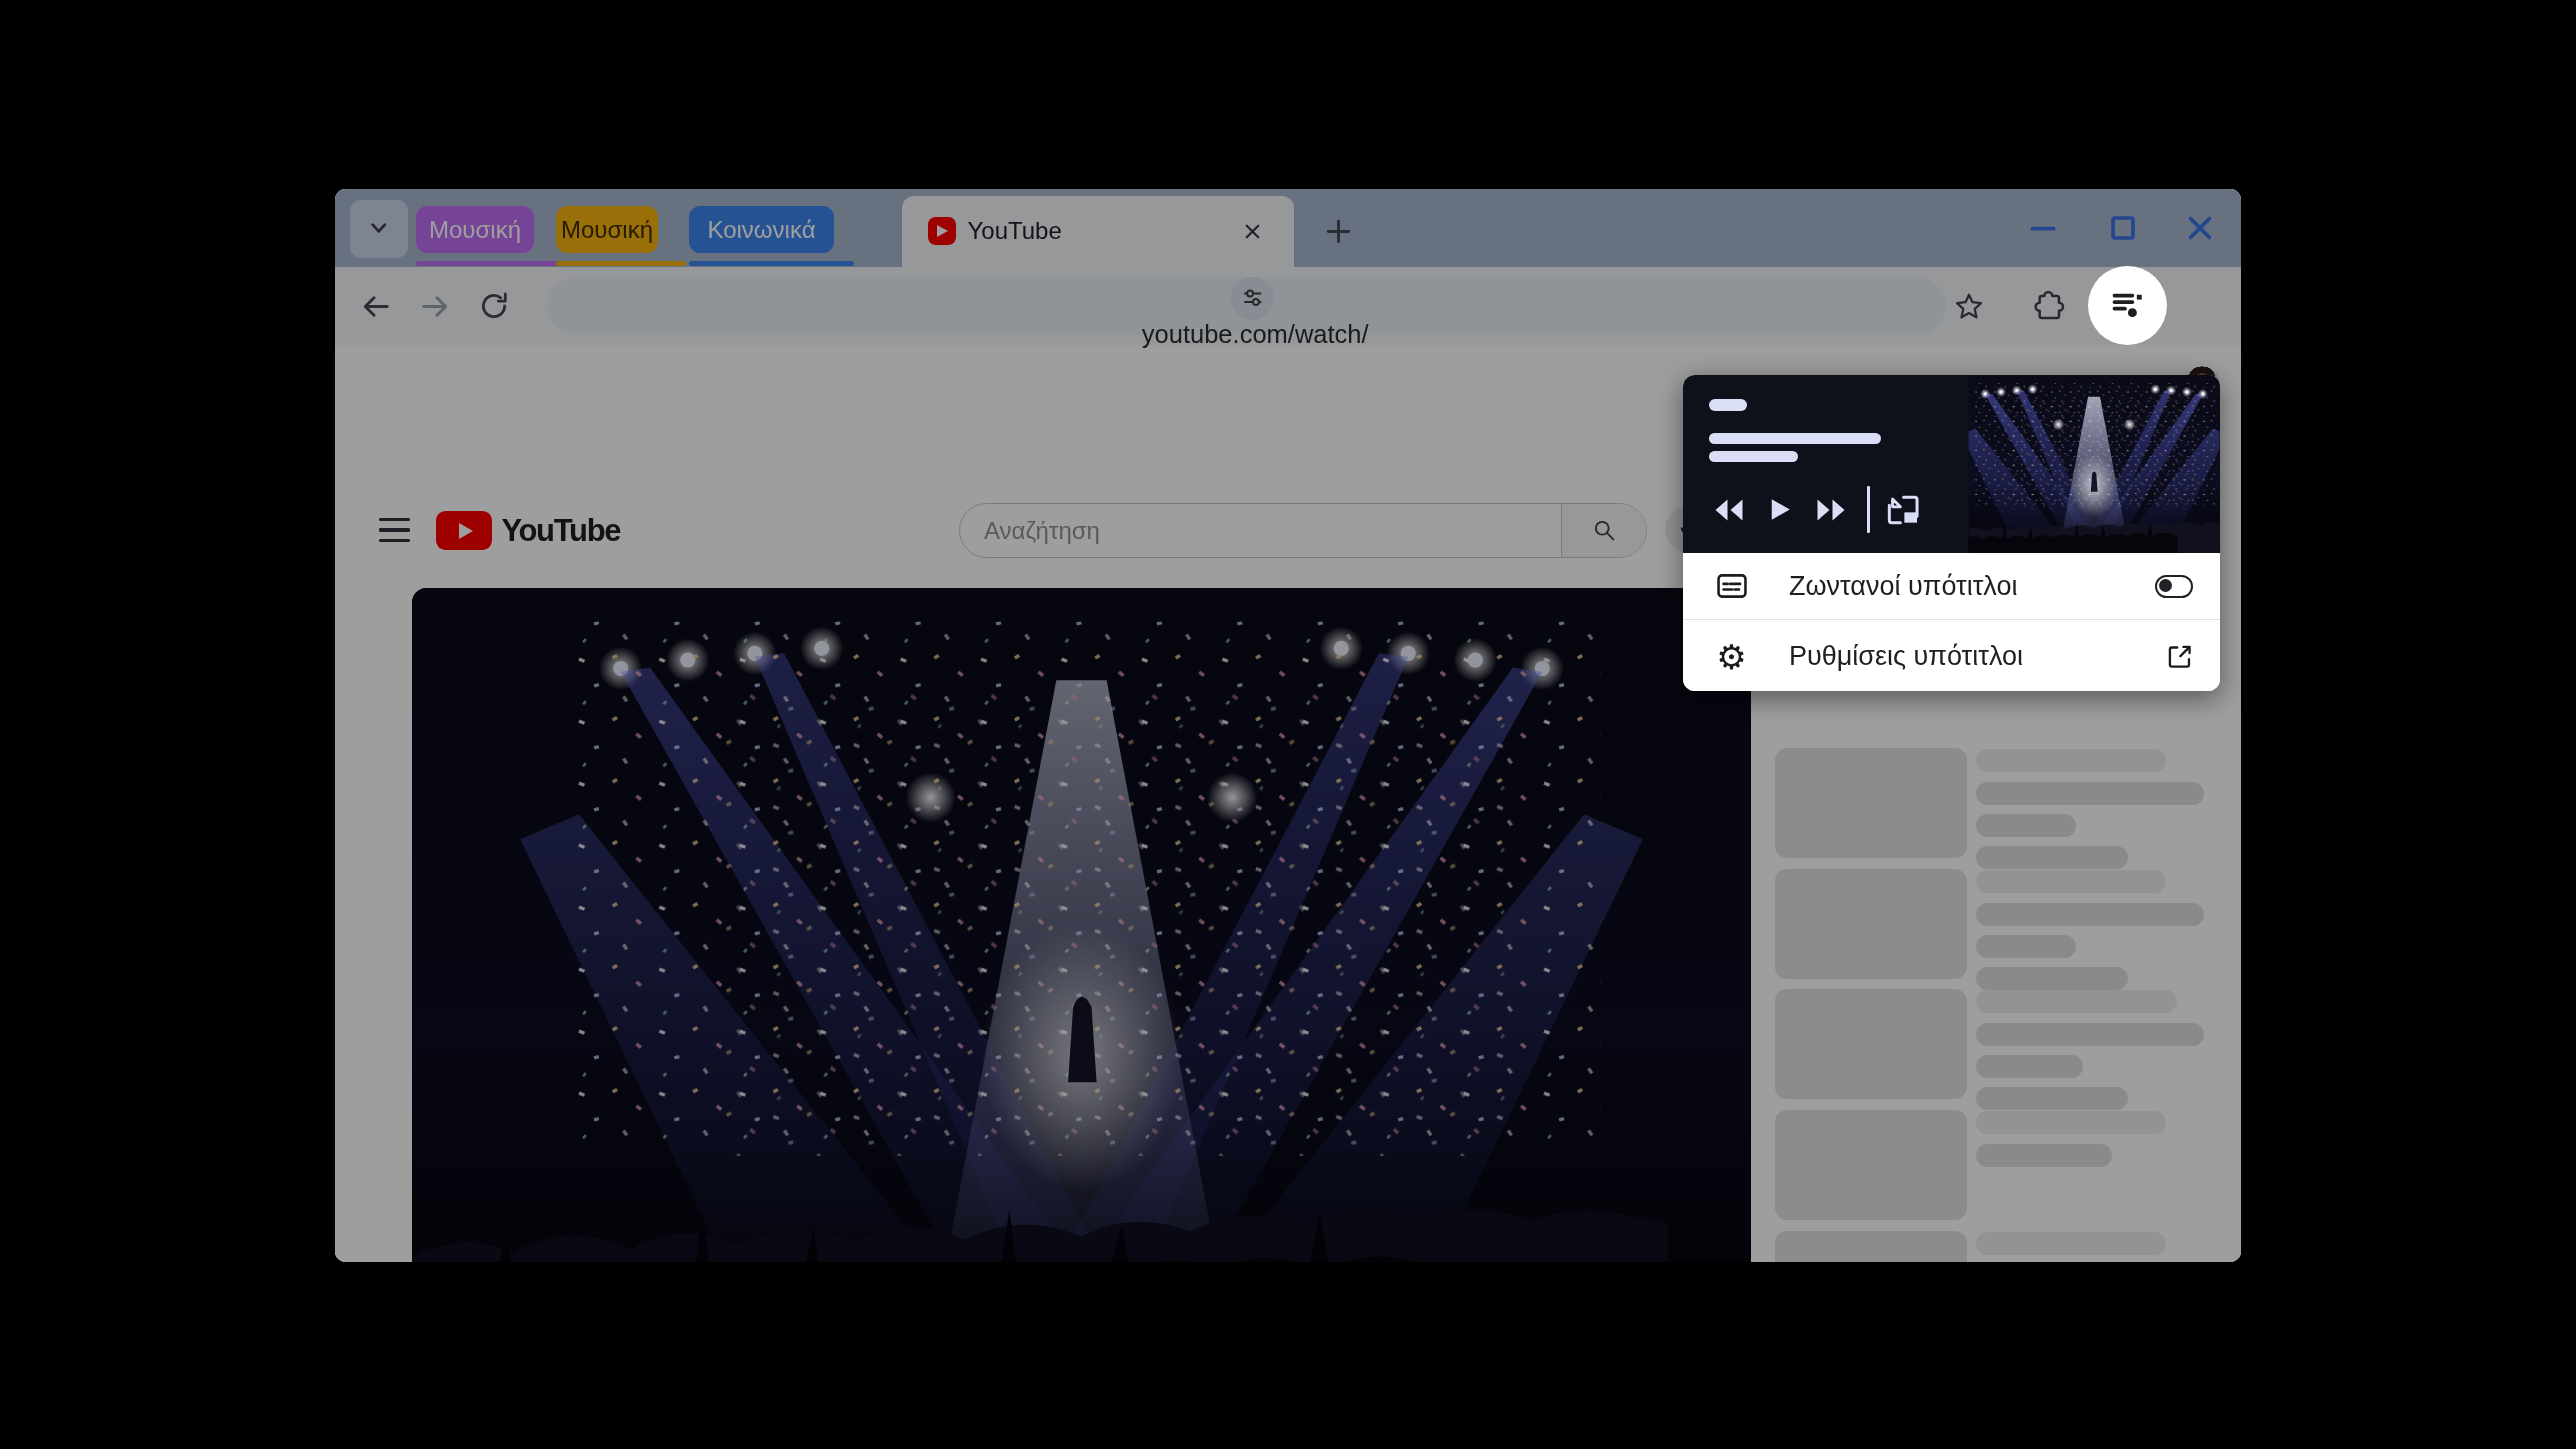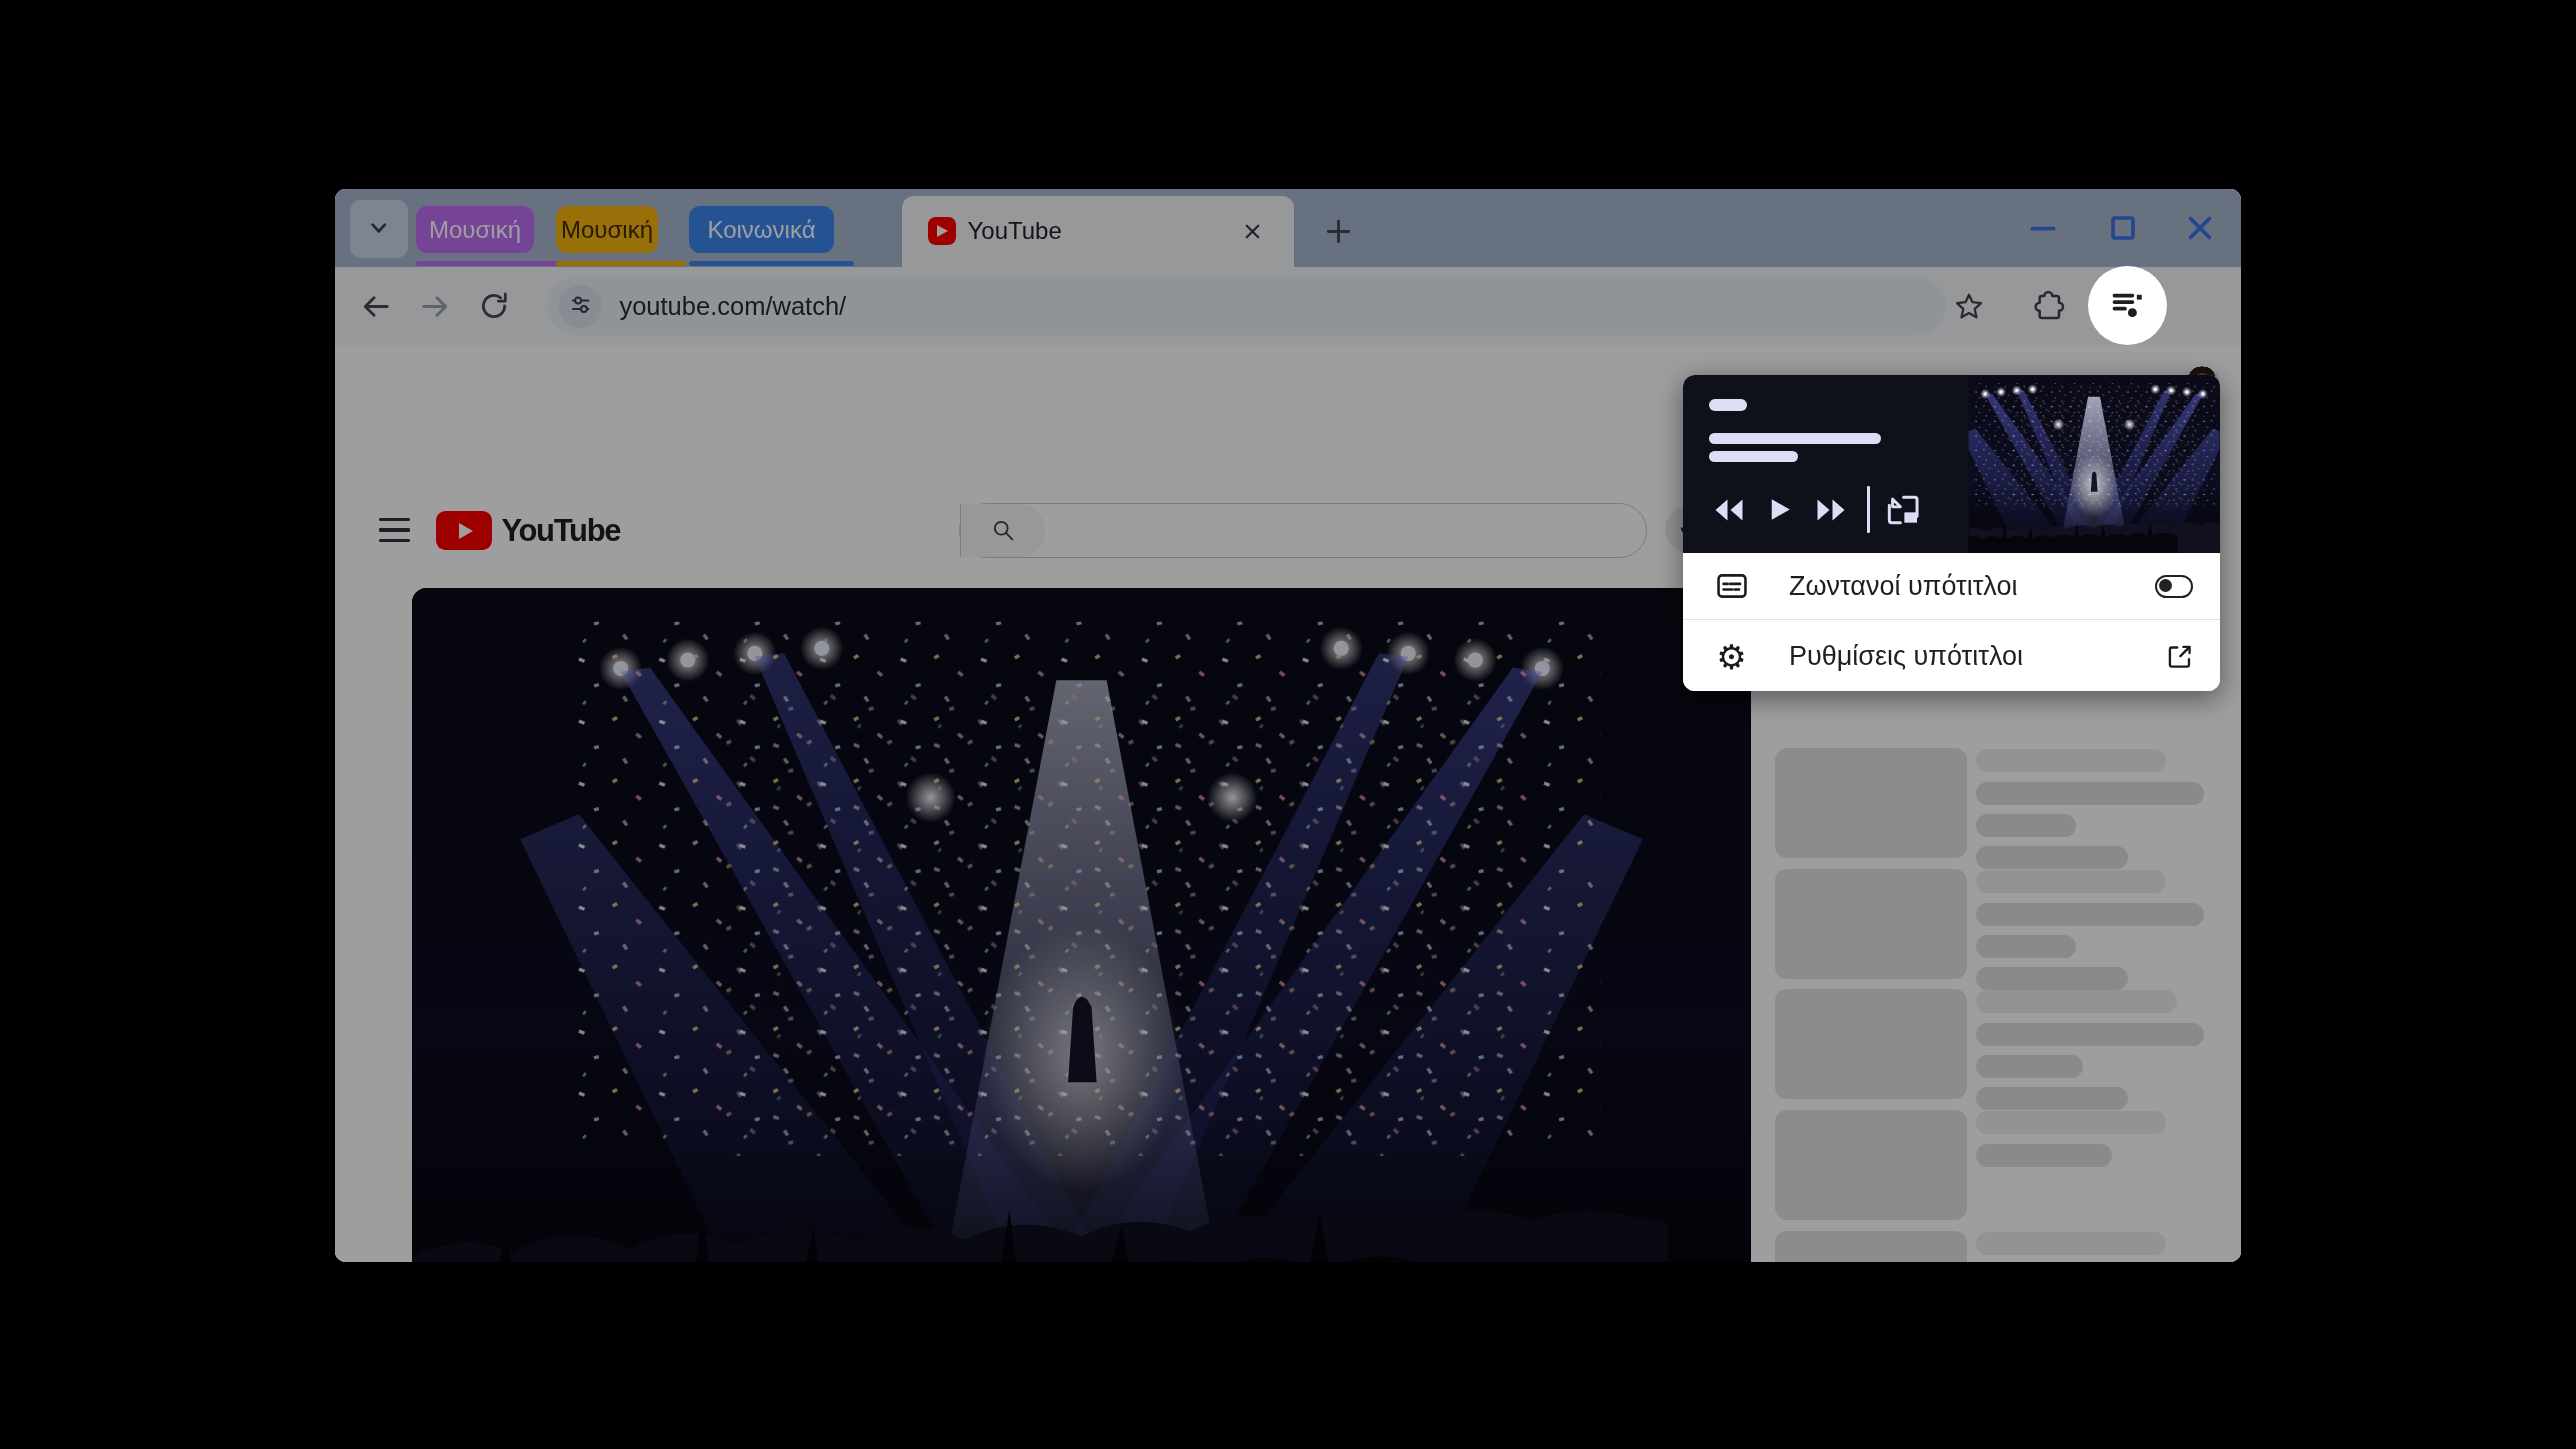--- a/index.html
+++ b/index.html
@@ -37,21 +37,21 @@
              display:flex; align-items:center; justify-content:center; }
   #win-min { left:1690px; } #win-max { left:1770px; } #win-close { left:1847px; }
 
   
   #toolbar { left:0; top:78px; width:1906px; height:78px; background:#f3f5f9; z-index:5; }
   .nav-btn { top:20px; width:38px; height:38px; display:flex; align-items:center; justify-content:center; }
   #btn-back { left:21.5px; color:#46494e; }
   #btn-forward { left:81px; color:#9aa0a8; }
   #btn-reload { left:140px; color:#46494e; }
   #omnibox { left:212px; top:10px; width:1399px; height:58px; border-radius:29px; background:#e9edf5;
-             display:flex; align-items:center; }
+             display:flex; align-items:center;flex-direction:column; }
   #site-info-btn { margin-left:12px; width:43px; height:43px; border-radius:50%; background:#dde3ee;
                    display:flex; align-items:center; justify-content:center; color:#3c3f44; flex:0 0 auto;}
   #url-text { margin-left:17.4px; font-size:25.5px; color:#2a2c30; }
   #btn-star { left:1615px; color:#3f4347; }
   #btn-extensions { left:1695px; color:#3f4347; }
   #avatar { left:1849px; top:99px; width:36px; height:36px; border-radius:50%;
             background:
               radial-gradient(ellipse 26% 22% at 50% 42%, #8a573f 0 98%, transparent 100%),
               radial-gradient(ellipse 36% 28% at 50% 29%, #2a1d18 0 98%, transparent 100%),
               radial-gradient(ellipse 56% 32% at 50% 104%, #fafafa 0 98%, transparent 100%),
@@ -295,20 +295,23 @@
         <div></div>
         <div></div>
       </div>
     <div id="yt-logo" class="abs">
       <div id="yt-logo-mark">
           <div class="tri"></div>
         </div>
       <span id="yt-wordmark">YouTube</span>
     </div>
     <div id="yt-search" class="abs">
+      <div id="yt-search-input">
+        <span id="yt-search-placeholder">Αναζήτηση</span>
+      </div>
       <div id="yt-search-btn">
         <span>
           <svg width="28" height="28" viewBox="0 0 48 48">
               <circle cx="21" cy="21" r="11" fill="none" stroke="currentColor" stroke-width="3.2"></circle>
               <path d="M29.5 29.5 L40 40" stroke="currentColor" stroke-width="3.2" stroke-linecap="round"></path>
             </svg>
         </span>
       </div>
     </div>
     <div id="yt-mic-btn" class="abs">

